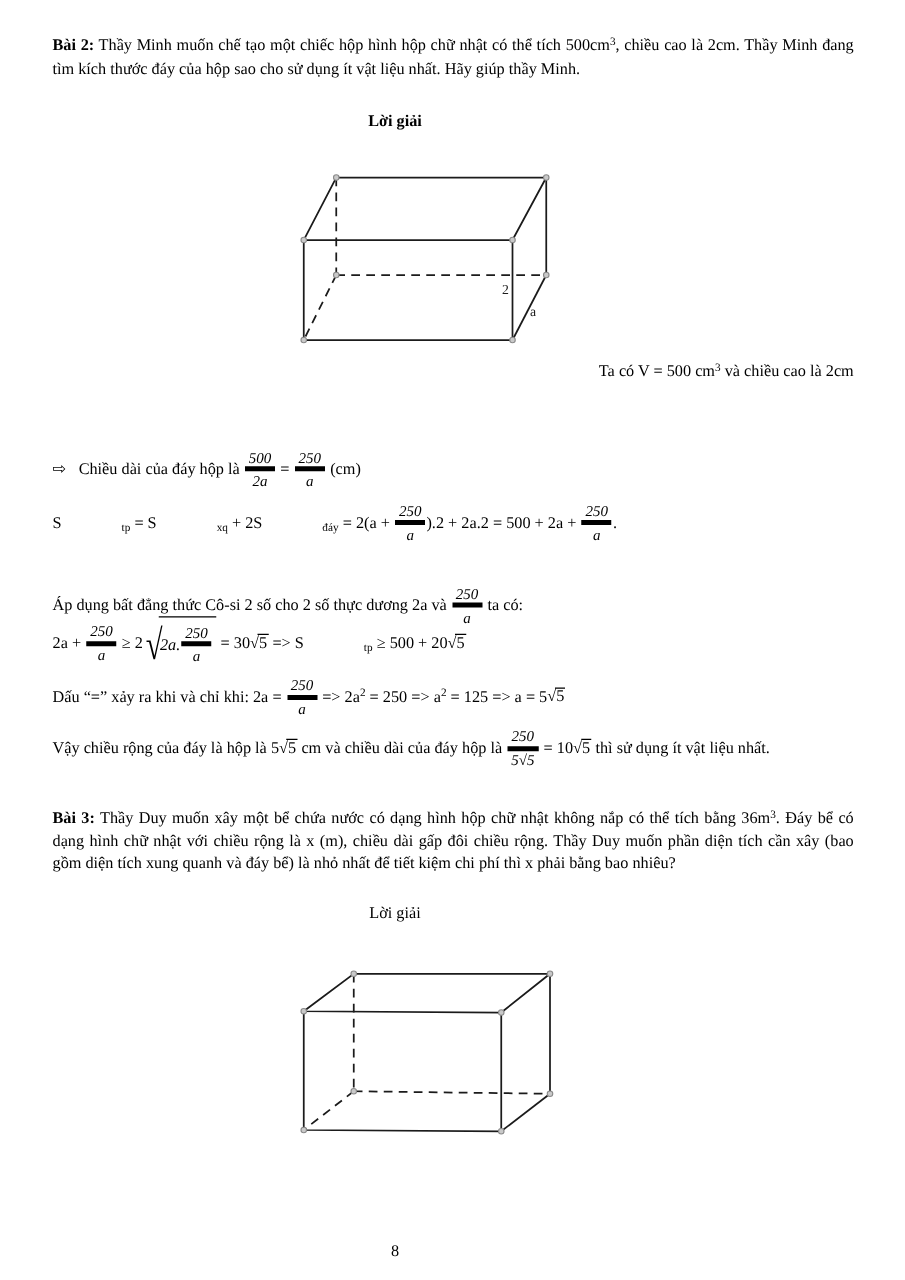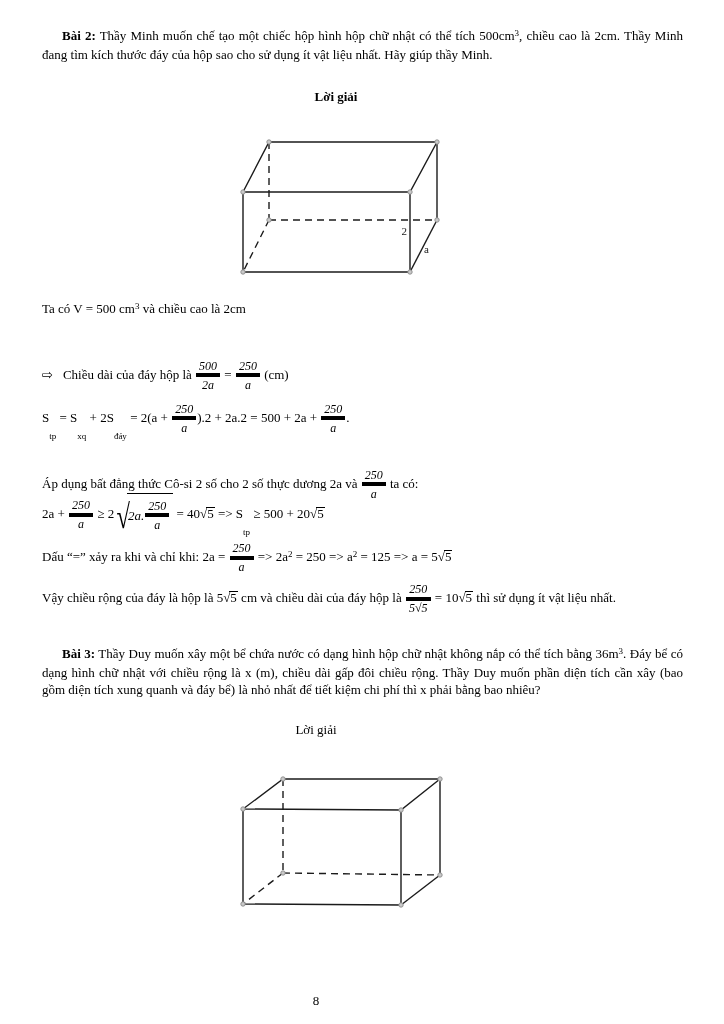--- a/index.html
+++ b/index.html
@@ -1,24 +1,24 @@
 <!DOCTYPE html>
 <html><head>
 <meta charset="utf-8">
 <style>
   html,body{margin:0;padding:0;background:#ffffff;}
   .page{position:relative;width:724px;height:1024px;background:#fff;overflow:hidden;
         font-family:"Liberation Serif","DejaVu Serif",serif;font-size:13px;color:#000;}
   .block{position:absolute;left:42px;width:641px;}
   .para{text-align:justify;line-height:17px;}
   .heading{position:absolute;left:0;width:632px;text-align:center;line-height:17px;}
-  .bold{font-weight:bold;margin-left:20px;}
+  .bold{font-weight:bold;}
   .eq{position:absolute;left:42px;white-space:nowrap;line-height:30px;}
   .sp{font-size:9px;position:relative;top:-4px;}
-  .sb{font-size:9px;position:relative;top:17px;}
+  .sb{font-size:9px;position:relative;top:3px;margin-left:48px;}
   .frac{display:inline-block;vertical-align:middle;text-align:center;font-size:12px;
         line-height:1;margin:0 1px;font-style:italic;position:relative;top:-1px;}
   .frac .fn{display:block;padding:0 3px 1.5px;}
   .frac .fd{display:block;border-top:4px solid #000000;padding:1.5px 3px 0;}
   .sq{white-space:nowrap;}
   .sq .rb{display:inline-block;line-height:12px;border-top:1.2px solid #000;
           padding:0 1px;margin-left:-1px;}
   .sqbig{display:inline-flex;align-items:center;vertical-align:middle;white-space:nowrap;
          position:relative;top:-1px;}
   .sqbig .rs{font-size:34px;line-height:34px;transform:scaleX(0.72);margin-right:-6px;
@@ -59,39 +59,39 @@
         <circle cx="175" cy="60" r="2.2"></circle>
       <circle cx="34" cy="88" r="2.2"></circle>
         <circle cx="202" cy="88" r="2.2"></circle>
       <circle cx="8" cy="140" r="2.2"></circle>
         <circle cx="175" cy="140" r="2.2"></circle>
     </g>
     <text x="172" y="103" text-anchor="end">2</text>
     <text x="189" y="121" text-anchor="start">a</text>
   </svg>
 
-  <div class="block" style="top:300px;line-height:17px;"><span>Ta có V = 500 cm</span><span class="sp">3</span><span> và chiều cao là 2cm</span></div>
+  <div class="block" style="top:288px;line-height:17px;text-align:right;"><span>Ta có V = 500 cm</span><span class="sp">3</span><span> và chiều cao là 2cm</span></div>
 
 
   <div class="eq" style="top:360px;"><span class="arrow">⇨</span><span>Chiều dài của đáy hộp là </span><span class="frac"><span class="fn">500</span><span class="fd">2a</span></span><span> = </span><span class="frac"><span class="fn">250</span><span class="fd">a</span></span><span> (cm)</span></div>
 
   <div class="eq" style="top:403px;"><span>S</span><span class="sb">tp</span><span> = S</span><span class="sb">xq</span><span> + 2S</span><span class="sb">đáy</span><span> = 2(a + </span><span class="frac"><span class="fn">250</span><span class="fd">a</span></span><span>).2 + 2a.2 = 500 + 2a + </span><span class="frac"><span class="fn">250</span><span class="fd">a</span></span><span>.</span></div>
 
   <div class="eq" style="top:445px;margin-top:24px;"><span>Áp dụng bất đẳng thức Cô-si 2 số cho 2 số thực dương 2a và </span><span class="frac"><span class="fn">250</span><span class="fd">a</span></span><span> ta có:</span></div>
 
   <div class="eq" style="top:494px;line-height:40px;"><span>2a + </span><span class="frac"><span class="fn">250</span><span class="fd">a</span></span><span> ≥ 2</span><span class="sqbig">
         <span class="rs">√</span>
         <span class="rb">
           <span class="it">2a.</span>
           <span class="frac">
             <span class="fn">250</span>
             <span class="fd">a</span>
           </span>
         </span>
-      </span><span> = 40</span><span class="sq"><span>√</span><span class="rb">5</span></span><span> =&gt; S</span><span class="sb">tp</span><span> ≥ 500 + 20</span><span class="sq"><span>√</span><span class="rb">5</span></span></div>
+      </span><span> = 30</span><span class="sq"><span>√</span><span class="rb">5</span></span><span> =&gt; S</span><span class="sb">tp</span><span> ≥ 500 + 20</span><span class="sq"><span>√</span><span class="rb">5</span></span></div>
 
   <div class="eq" style="top:543px;line-height:28px;"><span>Dấu “=” xảy ra khi và chỉ khi: 2a = </span><span class="frac"><span class="fn">250</span><span class="fd">a</span></span><span> =&gt; 2a</span><span class="sp">2</span><span> = 250 =&gt; a</span><span class="sp">2</span><span> = 125 =&gt; a = 5</span><span class="sq"><span>√</span><span class="rb">5</span></span></div>
 
   <div class="block para" style="top:584px;"><span>Vậy chiều rộng của đáy là hộp là 5</span><span class="sq"><span>√</span><span class="rb">5</span></span><span> cm và chiều dài của đáy hộp là </span><span class="frac"><span class="fn">250</span><span class="fd">5√5</span></span><span> = 10</span><span class="sq"><span>√</span><span class="rb">5</span></span><span> thì sử dụng ít vật liệu nhất.</span></div>
 
   <div class="block para" style="top:645px;"><span class="bold">Bài 3:</span><span> Thầy Duy muốn xây một bể chứa nước có dạng hình hộp chữ nhật không nắp có thể tích bằng 36m</span><span class="sp">3</span><span>. Đáy bể có dạng hình chữ nhật với chiều rộng là x (m), chiều dài gấp đôi chiều rộng. Thầy Duy muốn phần diện tích cần xây (bao gồm diện tích xung quanh và đáy bể) là nhỏ nhất để tiết kiệm chi phí thì x phải bằng bao nhiêu?</span></div>
 
   <div class="heading" style="top:721px;">Lời giải</div>
 
   <svg style="left:238px;top:770px;" width="212" height="148" viewBox="0 0 212 148">

